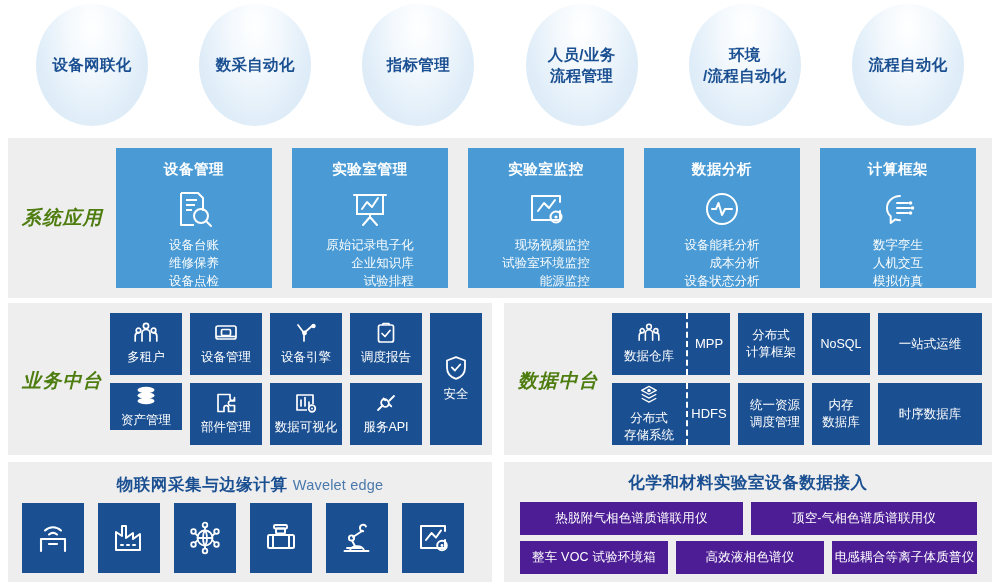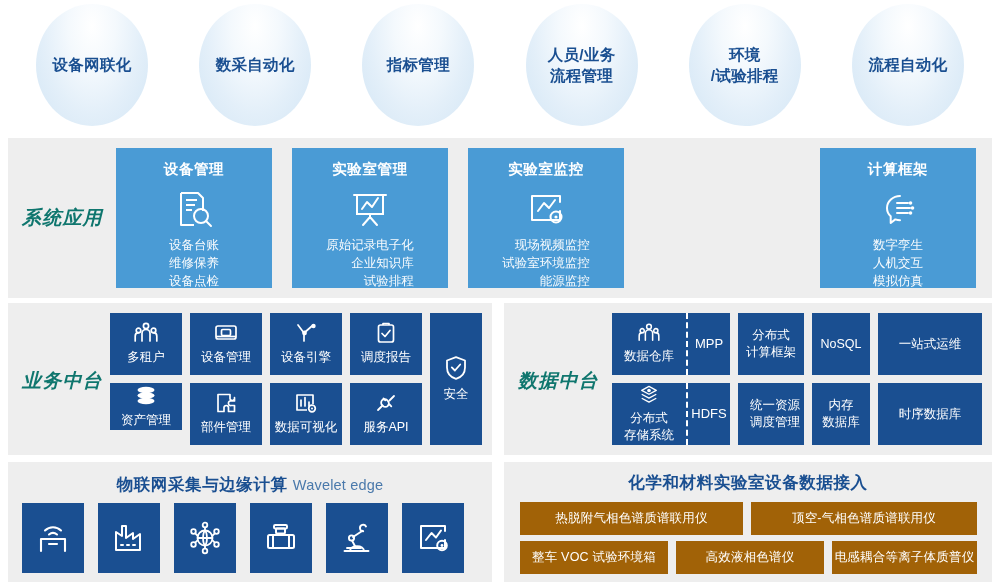--- a/index.html
+++ b/index.html
@@ -27,21 +27,21 @@
 
   
   .panel {
     position: absolute;
     background: #eeeeee;
   }
 
   
   .row-label {
     position: absolute;
-    color: #0f766e; font-weight: bold; font-style: italic;
+    color: #4d7c0f; font-weight: bold; font-style: italic;
     font-size: 19px; letter-spacing: 1.2px; white-space: nowrap;
   }
 
   
   .sys-card {
     position: absolute; top: 148px; height: 140px;
     background: #4a9bd5; color: #ffffff;
     display: flex; flex-direction: column; align-items: center;
     padding-top: 12px;
   }
@@ -80,21 +80,21 @@
   }
   .bottom-title .sub {
     color: #4a79ab; font-weight: normal; font-size: 14.5px; letter-spacing: .2px;
   }
   .icon-tile {
     position: absolute; background: #1a4f91;
     display: flex; align-items: center; justify-content: center;
   }
   .icon-tile svg { display: block; }
   .lab-box {
-    position: absolute; background: #a16207; color: #ffffff;
+    position: absolute; background: #4c1d95; color: #ffffff;
     display: flex; align-items: center; justify-content: center;
     font-size: 12.5px; letter-spacing: .2px; white-space: nowrap;
   }
 </style>
 </head>
 <body>
 
 <div id="root">
 
   <div class="oval-row">
@@ -104,21 +104,21 @@
     <div class="oval">
         <span>数采自动化</span>
       </div>
     <div class="oval">
         <span>指标管理</span>
       </div>
     <div class="oval">
         <span><span>人员/业务</span><br><span>流程管理</span></span>
       </div>
     <div class="oval">
-        <span><span>环境</span><br><span>/试验排程</span></span>
+        <span><span>环境</span><br><span>/流程自动化</span></span>
       </div>
     <div class="oval">
         <span>流程自动化</span>
       </div>
   </div>
 
   <div class="panel" style="left:8px; top:138px; width:984px; height:160px;"></div>
   <div class="row-label" style="left:22px; top:205px;">系统应用</div>
 
   <div class="sys-card" style="left:116px; width:156px;">
@@ -166,20 +166,34 @@
         <circle cx="30" cy="28" r="1.6" fill="#fff" stroke="none"></circle>
       </svg>
     </div>
     <div class="sys-sub">
       <div>现场视频监控</div>
       <div>试验室环境监控</div>
       <div>能源监控</div>
     </div>
   </div>
 
+  <div class="sys-card" style="left:644px; width:156px;">
+    <div class="sys-title">数据分析</div>
+    <div class="sys-icon">
+      <svg width="40" height="40" viewBox="0 0 40 40" fill="none" stroke="#fff" stroke-width="2">
+        <circle cx="20" cy="20" r="15"></circle>
+        <path d="M10 20h4l2.5-6 3.5 12 3-6h7" stroke-linecap="round" stroke-linejoin="round"></path>
+      </svg>
+    </div>
+    <div class="sys-sub">
+      <div>设备能耗分析</div>
+      <div>成本分析</div>
+      <div>设备状态分析</div>
+    </div>
+  </div>
 
   <div class="sys-card" style="left:820px; width:156px;">
     <div class="sys-title">计算框架</div>
     <div class="sys-icon">
       <svg width="40" height="40" viewBox="0 0 40 40" fill="none" stroke="#fff" stroke-width="2">
         <path d="M22 7c-7 0-13 5.5-13 12 0 3.3 1.4 6.2 3.7 8.3V34l4.6-3.6c1.5.5 3.1.8 4.7.8" stroke-linecap="round" stroke-linejoin="round"></path>
         <path d="M19 14h11M19 19h13M19 24h11" stroke-linecap="round"></path>
         <circle cx="32.5" cy="14" r="1.8" fill="#fff" stroke="none"></circle>
         <circle cx="34.5" cy="19" r="1.8" fill="#fff" stroke="none"></circle>
         <circle cx="32.5" cy="24" r="1.8" fill="#fff" stroke="none"></circle>

